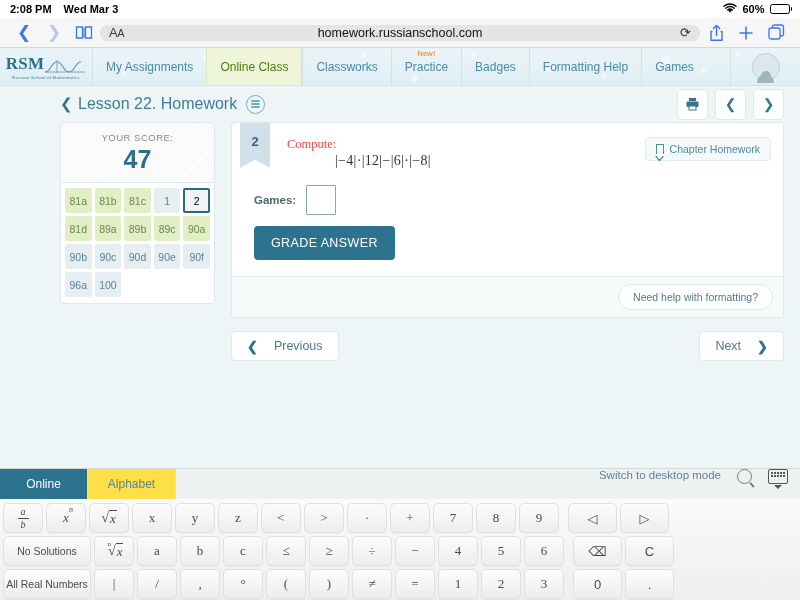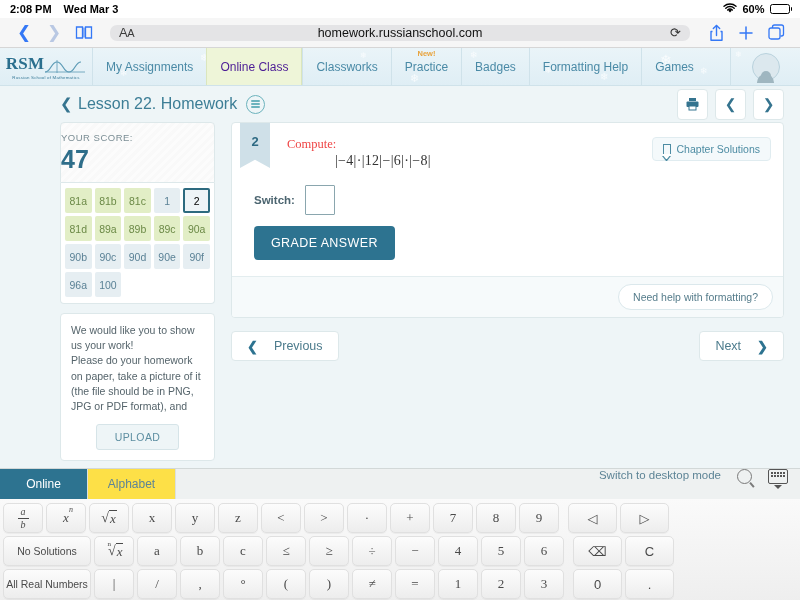--- a/index.html
+++ b/index.html
@@ -40,21 +40,21 @@
     border-bottom: 1px solid #d6d6d6;
   }
   .nav-ic {
     width: 28px; height: 26px; display: flex;
     align-items: center; justify-content: center;
     color: #3478f6; font-size: 17px;
   }
   .nav-ic.disabled { color: #b9c8e3; }
   .nav-ic.book { color: #3478f6; }
   .urlbar {
-    flex: 1; height: 16px; margin: 0 10px;
+    flex: 1; height: 16px; margin: 0 0;
     background: #e4e4e6; border-radius: 7px;
     display: flex; align-items: center; padding: 0 9px;
     position: relative;
   }
   .aa { font-size: 11px; color: #3c3c3c; letter-spacing: -0.5px; }
   .aa .big { font-size: 13px; }
   .url-text {
     position: absolute; left: 0; right: 0; text-align: center;
     font-size: 12.5px; color: #111;
   }
@@ -85,21 +85,21 @@
     letter-spacing: 0.3px;
   }
   .logo-sub { font-size: 4.4px; color: #3b7c99; margin-top: 1px; letter-spacing: .2px; }
   .nav-tab {
     padding: 0 13px; display: flex; align-items: center;
     font-size: 12px; color: #4a8aa6;
     border-left: 1px solid #cfe2ea;
     position: relative; z-index: 2; white-space: nowrap;
   }
   .nav-tab.active {
-    background: #eef5d8; color: #4c1d95;
+    background: #eef5d8; color: #4d7c0f;
     border-left: 1px solid #dbe6bd; border-right: 1px solid #dbe6bd;
   }
   .badge-new {
     position: absolute; top: 1px; left: 50%;
     transform: translateX(-50%);
     font-size: 7.5px; color: #e8a33d; font-weight: bold;
   }
   .avatar-cell {
     margin-left: auto; width: 70px;
     display: flex; align-items: center; justify-content: center;
@@ -144,21 +144,21 @@
     display: flex; align-items: center; justify-content: center;
     color: #35748f; font-size: 14px;
   }
 
   .content { display: flex; padding: 0 16px 0 60px; gap: 16px; }
 
   
   .left-col { width: 155px; flex: none; }
   .score-card {
     background: #fcfcfc; border: 1px solid #dde8ea;
-    border-radius: 4px 4px 0 0; text-align: left;
+    border-radius: 4px 4px 0 0; text-align: center;
     padding: 9px 0 8px;
     background-image: repeating-linear-gradient(135deg, rgba(0,0,0,.012) 0 3px, transparent 3px 6px);
   }
   .score-label { font-size: 9.5px; color: #7b8e95; letter-spacing: .5px; }
   .score-value { font-size: 25px; font-weight: bold; color: #2f6e8a; margin-top: 2px; }
   .grid-card {
     background: #fff; border: 1px solid #dde8ea; border-top: none;
     border-radius: 0 0 4px 4px; padding: 5px 4px 6px;
   }
   .qgrid { display: grid; grid-template-columns: repeat(5, 1fr); gap: 3px; }
@@ -481,43 +481,38 @@
             <div class="qcell blue">90e</div>
             <div class="qcell blue">90f</div>
             <div class="qcell blue">96a</div>
             <div class="qcell blue">100</div>
             <div class="qcell empty"></div>
             <div class="qcell empty"></div>
             <div class="qcell empty"></div>
           </div>
         </div>
 
-        <div class="note-card">
-          <p>We would like you to show us your work!</p>
-          <p>Please do your homework on paper, take a picture of it (the file should be in PNG, JPG or PDF format), and</p>
-          <button class="upload-btn">UPLOAD</button>
-        </div>
 
       </div>
 
       <div class="right-col">
         <div class="q-card">
           <div class="q-head">
             <div class="q-ribbon">2</div>
             <div class="q-body">
               <div class="compute-lbl">Compute:</div>
               <div class="math">|−4|·|12|−|6|·|−8|</div>
             </div>
             <div class="chapter-ref">
               <span class="bookmark-ic"></span>
-              <span>Chapter Solutions</span>
+              <span>Chapter Homework</span>
             </div>
           </div>
           <div class="ans-row">
-            <span class="ans-label">Switch:</span>
+            <span class="ans-label">Games:</span>
             <div class="ans-input"></div>
           </div>
           <button class="grade-btn">GRADE ANSWER</button>
           <div class="q-foot">
             <div class="fmt-help">Need help with formatting?</div>
           </div>
         </div>
 
         <div class="pager">
           <div class="pg-btn">

